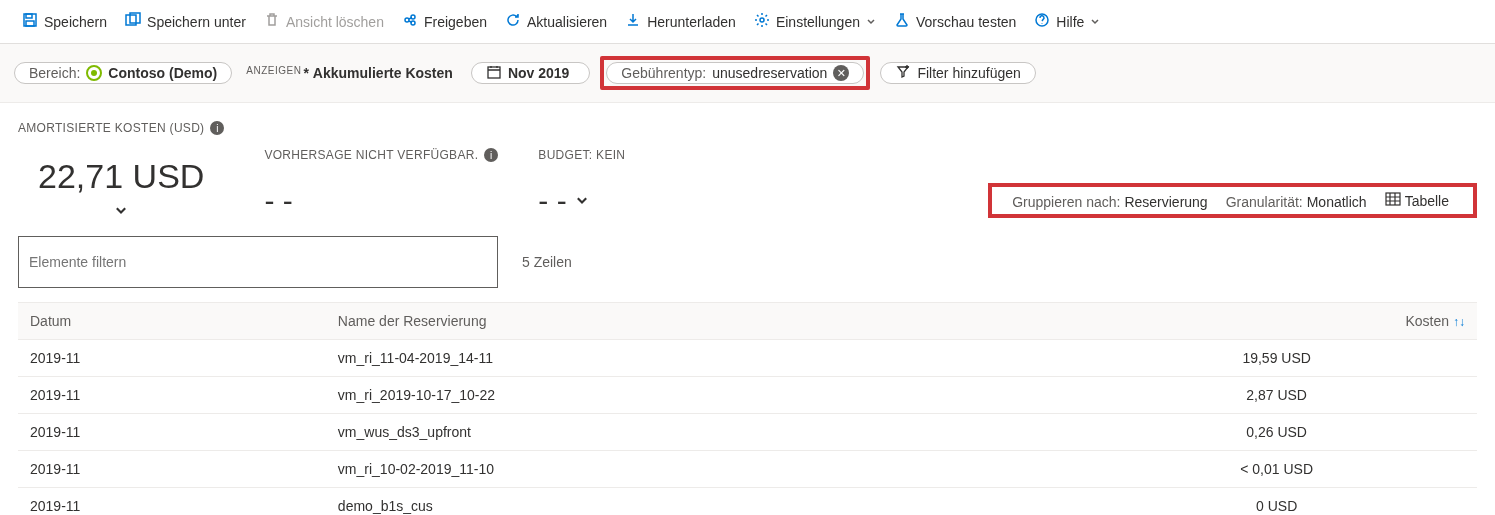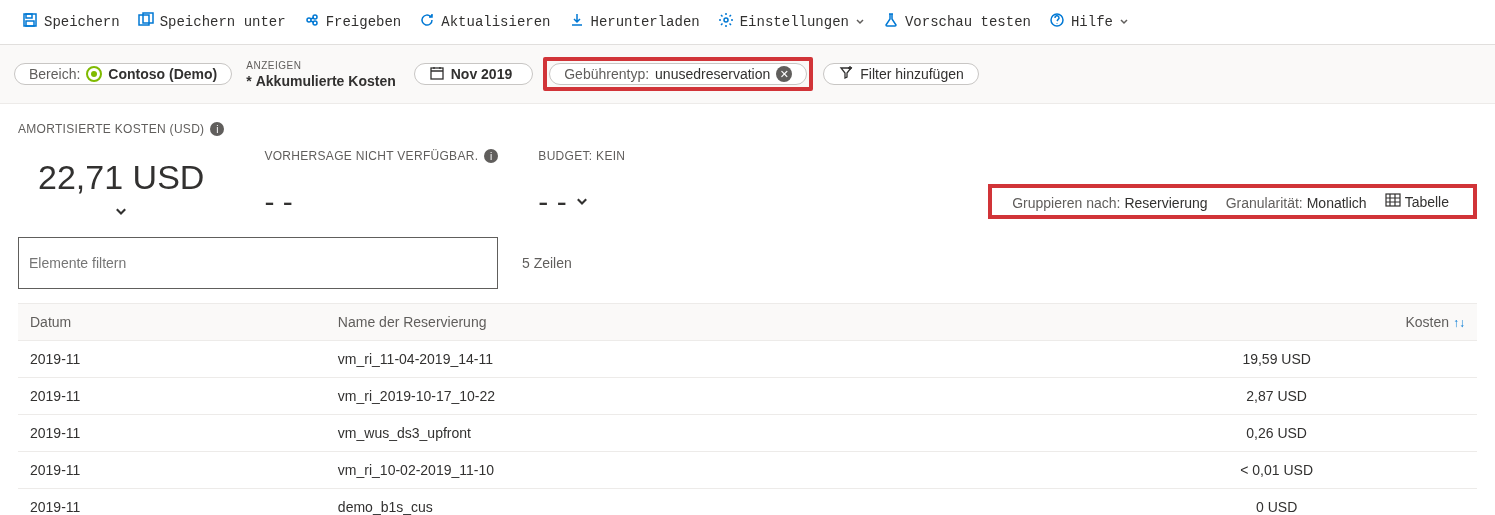--- a/index.html
+++ b/index.html
@@ -19,21 +19,20 @@
     background: #fff;
   }
   .tool-item {
     display: inline-flex;
     align-items: center;
     gap: 6px;
     padding: 4px 8px;
     color: #323130;
     cursor: pointer;
     font-size: 14px;
-    font-family: Liberation Mono, monospace;
   }
   .tool-item.disabled { color: #a19f9d; }
   .tool-item svg { width: 16px; height: 16px; flex-shrink: 0; }
   .tool-item .chev svg { width: 10px; height: 10px; }
   .icon-blue { stroke: #0078d4; fill: none; }
   .icon-gray { stroke: #a19f9d; fill: none; }
 
   .pillbar {
     display: flex;
     align-items: center;
@@ -53,21 +52,21 @@
     background: #fff;
     font-size: 14px;
   }
   .pill .label { color: #605e5c; }
   .pill strong { font-weight: 600; }
   .scope-badge {
     display: inline-flex; align-items: center; justify-content:center;
     width:16px; height:16px; border-radius:50%;
     border:2px solid #7fba00; background:#fff;
   }
-  .show-block { display:flex; flex-direction:column; gap:2px; padding:0 4px; }
+  .show-block { display:flex; flex-direction:row; gap:2px; padding:0 4px; }
   .show-block .tiny { font-size:10px; color:#605e5c; letter-spacing:0.5px; }
   .show-block .row { display:flex; align-items:center; gap:4px; font-weight:600; }
   .chev { display:inline-flex; align-items:center; }
   .redbox { border: 4px solid #d13438; padding: 2px; border-radius:2px; }
   .pill .close-x {
     display:inline-flex; align-items:center; justify-content:center;
     width:16px; height:16px; border-radius:50%;
     background:#605e5c; color:#fff; font-size:11px; line-height:1;
   }
 
@@ -136,20 +135,26 @@
           <rect x="4" y="9" width="8" height="5"></rect>
         </svg></span>
     <span>Speichern</span>
   </div>
   <div class="tool-item">
     <span><svg viewBox="0 0 16 16" class="icon-blue" stroke-width="1.5">
           <rect x="1" y="3" width="10" height="10"></rect>
           <rect x="5" y="1" width="10" height="10"></rect>
         </svg></span>
     <span>Speichern unter</span>
+  </div>
+  <div class="tool-item disabled">
+    <span><svg viewBox="0 0 16 16" class="icon-gray" stroke-width="1.5">
+          <path d="M3 4h10M5 4v9h6V4M6 4V2h4v2"></path>
+        </svg></span>
+    <span>Ansicht löschen</span>
   </div>
   <div class="tool-item">
     <span><svg viewBox="0 0 16 16" class="icon-blue" stroke-width="1.5">
           <circle cx="5" cy="8" r="2"></circle>
           <circle cx="11" cy="5" r="2"></circle>
           <circle cx="11" cy="11" r="2"></circle>
           <path d="M7 7l3-1.5M7 9l3 1.5"></path>
         </svg></span>
     <span>Freigeben</span>
   </div>

